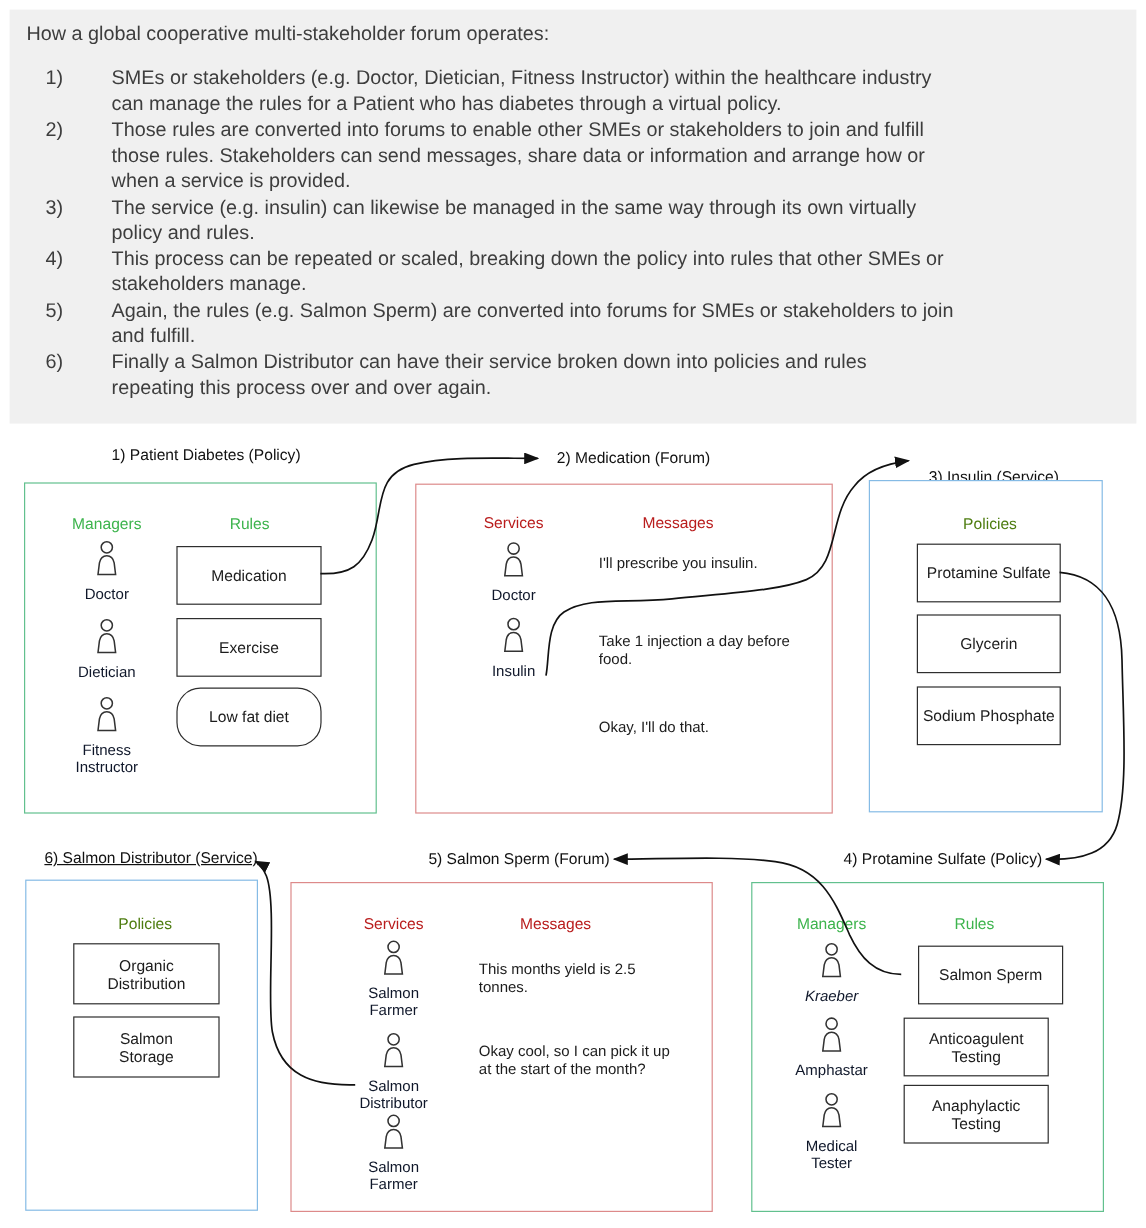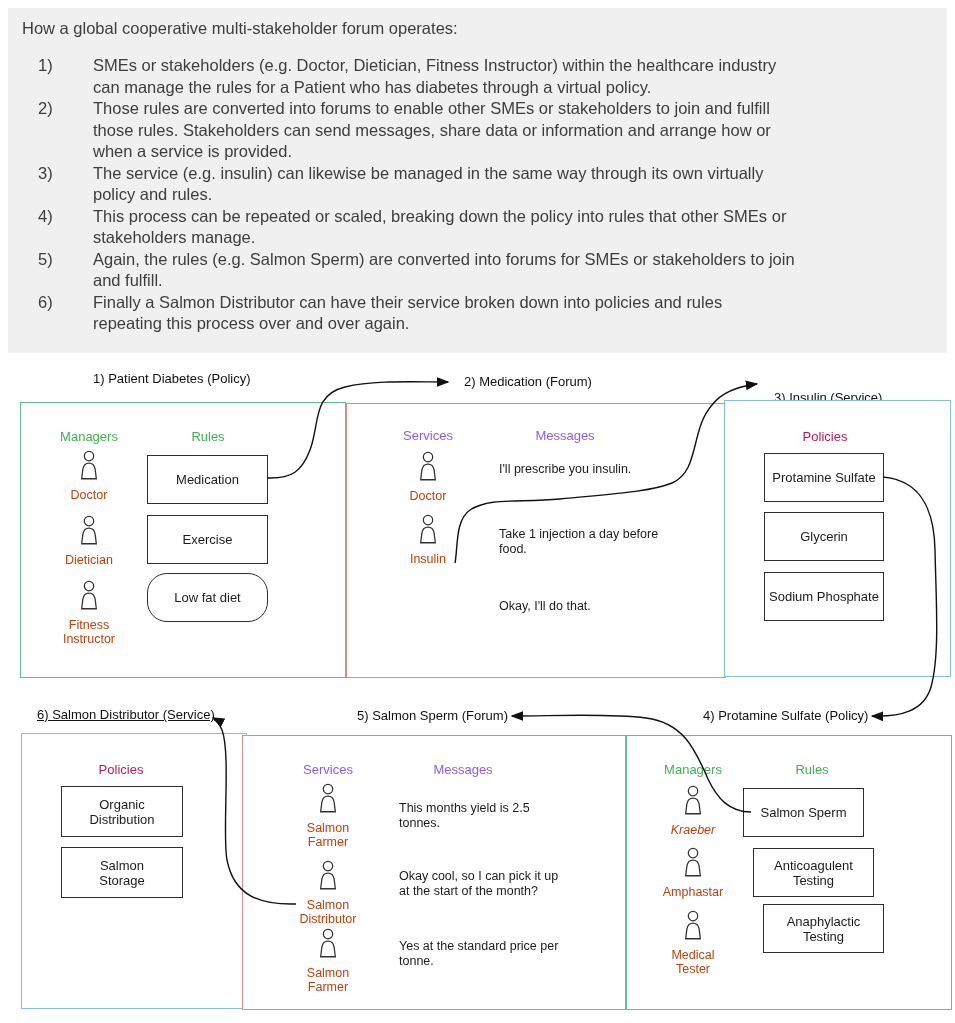--- a/index.html
+++ b/index.html
@@ -8,32 +8,32 @@
     font-family:"Liberation Sans", sans-serif;color:#1c1c1c;overflow:hidden;
   }
   
   .intro{position:absolute;left:8px;top:8px;width:939px;height:345px;background:#f0f0f0;}
   .intro-title{position:absolute;left:14px;top:11px;font-size:16.5px;color:#3d3d3d;}
   .intro-list{position:absolute;left:30px;top:47px;width:880px;}
   .intro-item{display:flex;font-size:16.5px;line-height:21.5px;color:#3d3d3d;}
   .intro-num{width:55px;flex:none;}
   .intro-text{flex:1;white-space:pre-line;}
   
-  .panel{position:absolute;background:#fff;border:1px solid #999;padding-left:32px;}
+  .panel{position:absolute;background:#fff;border:1px solid #999;}
   .p-green{border-color:#62c08e;}
   .p-red{border-color:#dd8a8a;}
   .p-blue{border-color:#85bbe5;}
   .ptitle{position:absolute;font-size:13px;color:#111;white-space:nowrap;}
   .colhead{position:absolute;width:110px;text-align:center;font-size:13px;}
   .h-green{color:#3db44d;}
-  .h-red{color:#8b5cf6;}
-  .h-blue{color:#be185d;}
+  .h-red{color:#b91c1c;}
+  .h-blue{color:#4d7c0f;}
   .person{position:absolute;width:100px;text-align:center;}
   .picon{display:block;margin:0 auto;}
-  .plabel{margin-top:8px;font-size:12.5px;line-height:13.5px;white-space:pre-line;color:#c2410c;}
+  .plabel{margin-top:8px;font-size:12.5px;line-height:13.5px;white-space:pre-line;color:#0f172a;}
   .rbox{
     position:absolute;border:1.2px solid #2e2e2e;background:#fff;
     display:flex;align-items:center;justify-content:center;text-align:center;
     font-size:13px;line-height:15px;white-space:pre-line;color:#1c1c1c;
   }
   .msg{position:absolute;font-size:12.5px;line-height:14.5px;white-space:pre-line;color:#1c1c1c;}
   .arrows{position:absolute;left:0;top:0;pointer-events:none;}
 </style>
 </head>
 <body>
@@ -196,22 +196,20 @@
         </g>
       </svg>
     <div class="plabel">Salmon
 Farmer</div>
   </div>
 
   <div class="msg" style="left:156px;top:65px;width:190px;">This months yield is 2.5
 tonnes.</div>
   <div class="msg" style="left:156px;top:133px;width:190px;">Okay cool, so I can pick it up
 at the start of the month?</div>
-  <div class="msg" style="left:156px;top:203px;width:190px;">Yes at the standard price per
-tonne.</div>
 </div>
 
 <div class="panel p-green" style="left:626px;top:735px;width:292px;height:273px;">
   <div class="colhead h-green" style="left:11px;top:26px;">Managers</div>
   <div class="colhead h-green" style="left:130px;top:26px;">Rules</div>
 
   <div class="person" style="left:16px;top:48px;font-style:italic;">
     <svg class="picon" width="22" height="32" viewBox="0 0 24 32">
         <g fill="none" stroke="#333" stroke-width="1.4">
           <circle cx="12" cy="6.3" r="5.1"></circle>
@@ -233,24 +231,24 @@
     <svg class="picon" width="22" height="32" viewBox="0 0 24 32">
         <g fill="none" stroke="#333" stroke-width="1.4">
           <circle cx="12" cy="6.3" r="5.1"></circle>
           <path d="M4 31 L5.3 20.5 Q6.6 14 12 14 Q17.4 14 18.7 20.5 L20 31 Z"></path>
         </g>
       </svg>
     <div class="plabel">Medical
 Tester</div>
   </div>
 
-  <div class="rbox" style="left:116px;top:52px;width:119px;height:47px;">Salmon Sperm</div>
+  <div class="rbox" style="left:138px;top:52px;width:119px;height:47px;">Salmon Sperm</div>
   <div class="rbox" style="left:126px;top:112px;width:119px;height:47px;">Anticoagulent
 Testing</div>
-  <div class="rbox" style="left:136px;top:168px;width:119px;height:47px;">Anaphylactic
+  <div class="rbox" style="left:126px;top:168px;width:119px;height:47px;">Anaphylactic
 Testing</div>
 </div>
 
 <svg class="arrows" width="955" height="1023" viewBox="0 0 955 1023">
   <defs>
     <marker id="ah" markerWidth="9" markerHeight="7" refX="8" refY="3.5" orient="auto">
       <path d="M0 0 L9 3.5 L0 7 Z" fill="#111"></path>
     </marker>
   </defs>
   <g fill="none" stroke="#111" stroke-width="1.4">

